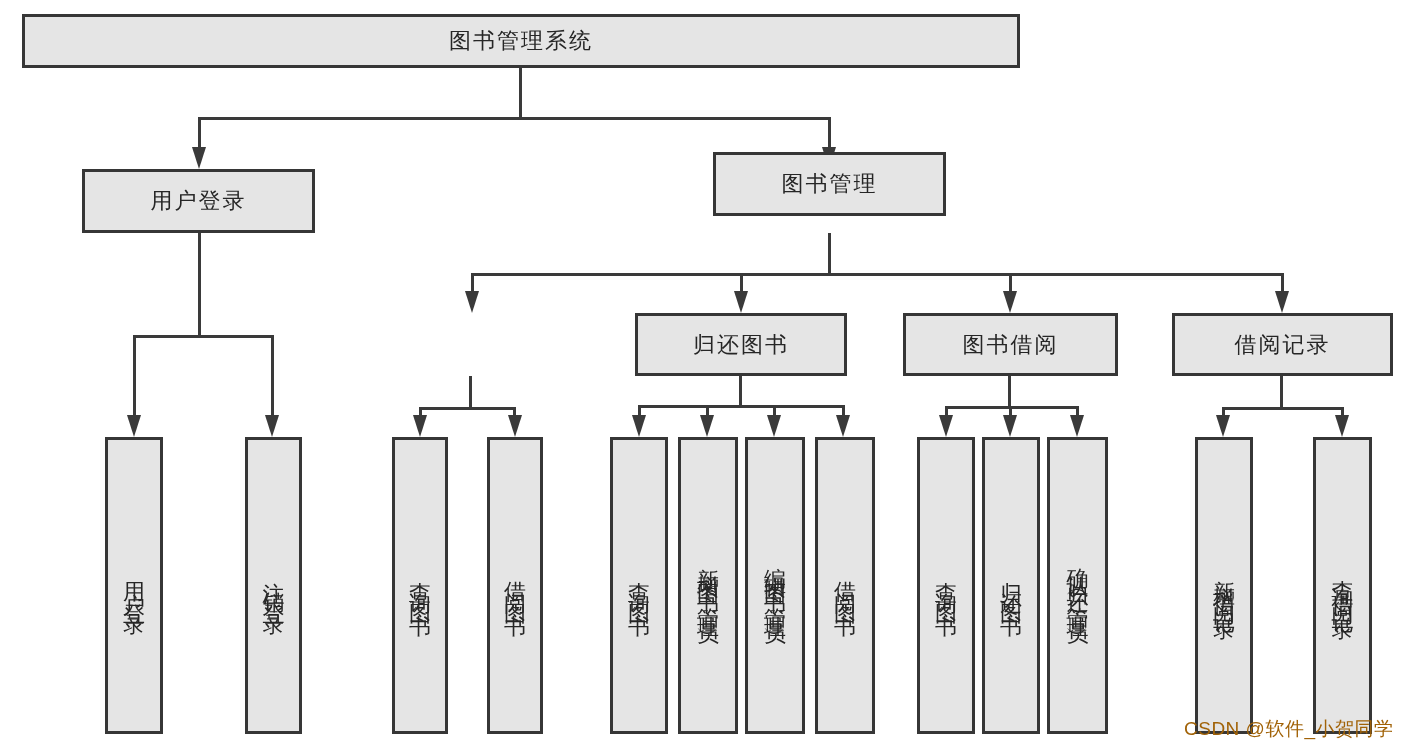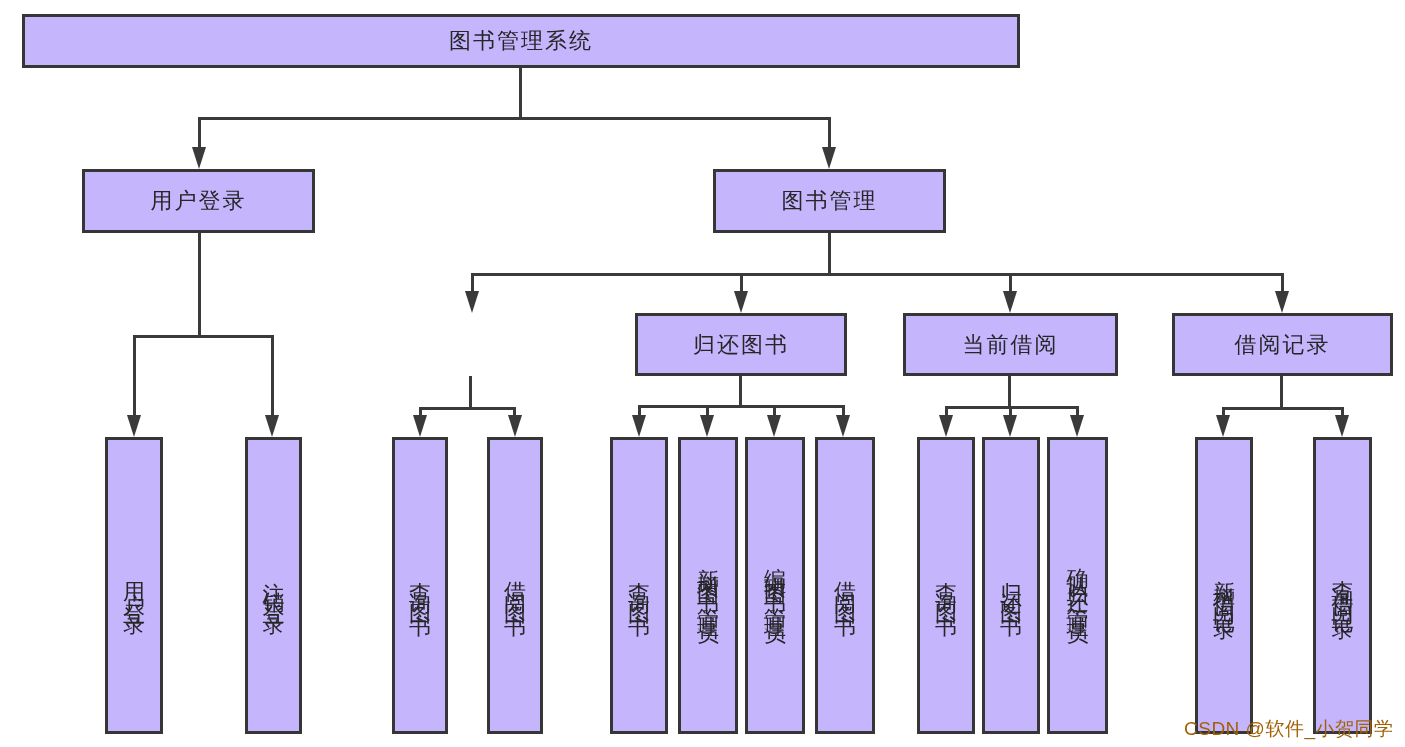--- a/index.html
+++ b/index.html
@@ -2,21 +2,21 @@
 <html><head>
 <meta charset="utf-8">
 <style>
   html,body { margin:0; padding:0; background:#ffffff; }
   .canvas {
     position:relative; width:1405px; height:747px; background:#ffffff;
     font-family:"Liberation Sans", sans-serif; overflow:hidden;
   }
   .box {
     position:absolute; box-sizing:border-box;
-    border:3px solid #363636; background:#c4b5fd;
+    border:3px solid #363636; background:#e5e5e5;
     display:flex; align-items:center; justify-content:center;
     color:#262626;
   }
   .hbox { font-size:22px; letter-spacing:2px; font-weight:400; }
   .vbox span {
     writing-mode:vertical-rl; text-orientation:mixed;
     font-size:22px; letter-spacing:11px; white-space:nowrap; color:#262626;
   }
   .vbox.tight span { letter-spacing:8px; }
   .line { position:absolute; background:#3a3a3a; }
@@ -90,24 +90,24 @@
   <div class="line" style="left:1280px;top:376px;width:3px;height:34px"></div>
   <div class="line" style="left:1222px;top:407px;width:122px;height:3px"></div>
   <div class="line" style="left:1222px;top:407px;width:3px;height:10px"></div>
   <div class="line" style="left:1341px;top:407px;width:3px;height:10px"></div>
   <div class="arr" style="left:1216px;top:415px"></div>
   <div class="arr" style="left:1335px;top:415px"></div>
 
   <div class="box hbox" style="left:22px;top:14px;width:998px;height:54px">图书管理系统</div>
 
   <div class="box hbox" style="left:82px;top:169px;width:233px;height:64px">用户登录</div>
-  <div class="box hbox" style="left:713px;top:169px;width:233px;height:64px">图书管理</div>
+  <div class="box hbox" style="left:713px;top:152px;width:233px;height:64px">图书管理</div>
 
   <div class="box hbox" style="left:635px;top:313px;width:212px;height:63px">归还图书</div>
-  <div class="box hbox" style="left:903px;top:313px;width:215px;height:63px">当前借阅</div>
+  <div class="box hbox" style="left:903px;top:313px;width:215px;height:63px">图书借阅</div>
   <div class="box hbox" style="left:1172px;top:313px;width:221px;height:63px">借阅记录</div>
 
   <div class="box vbox" style="left:105px;top:437px;width:58px;height:297px">
       <span>用户登录</span>
     </div>
   <div class="box vbox" style="left:245px;top:437px;width:57px;height:297px">
       <span>注销登录</span>
     </div>
 
   <div class="box vbox" style="left:392px;top:437px;width:56px;height:297px">

